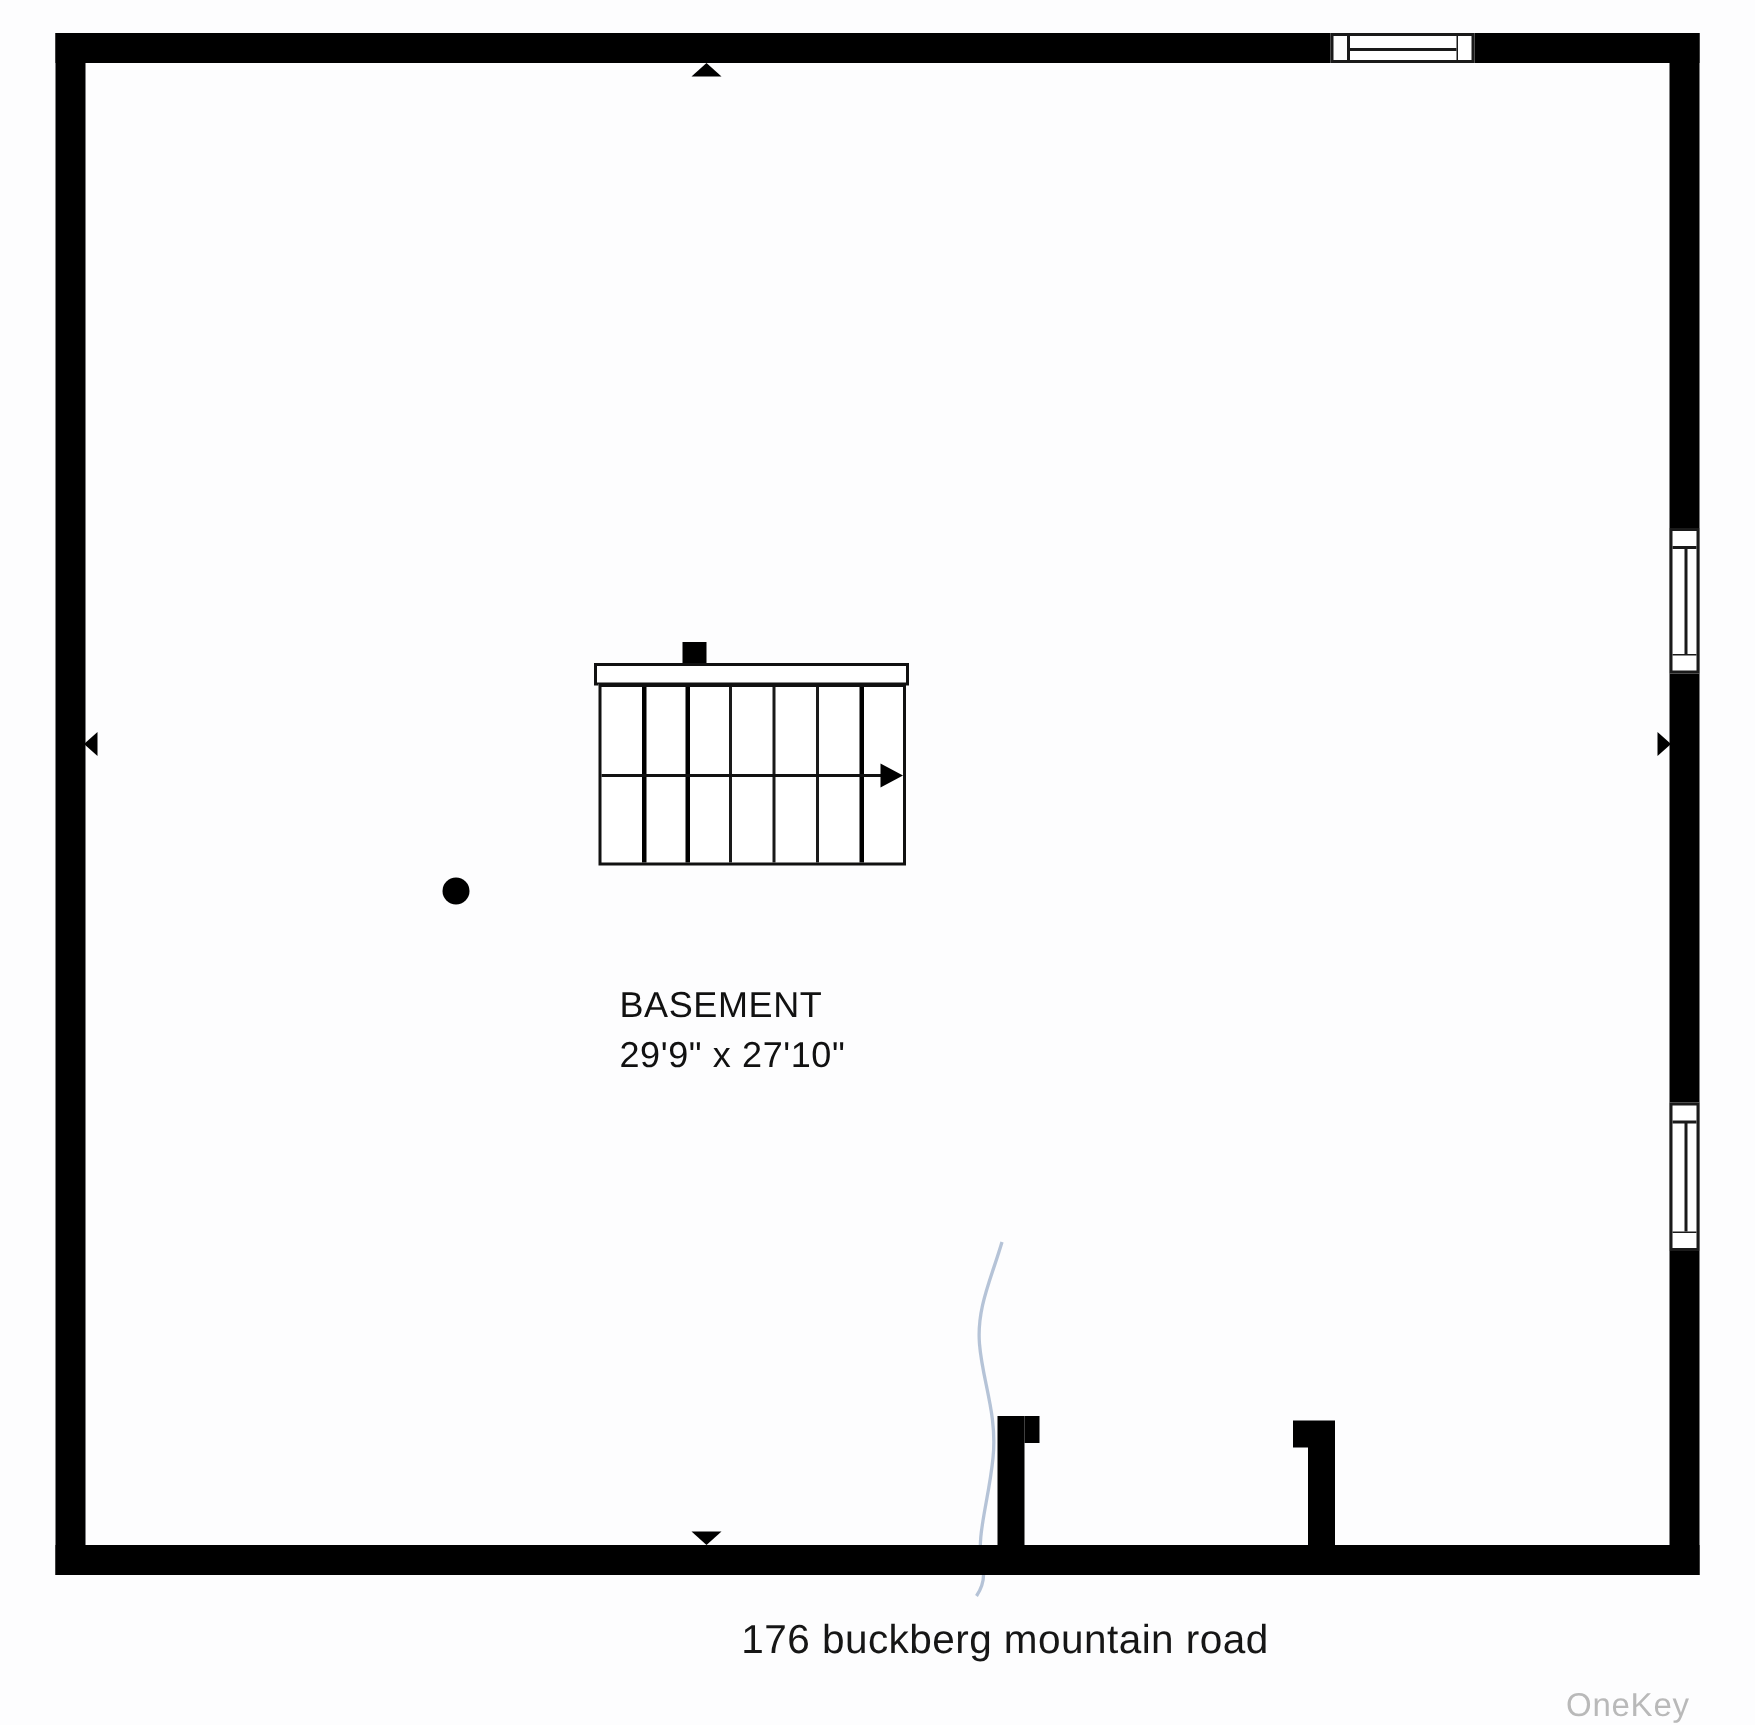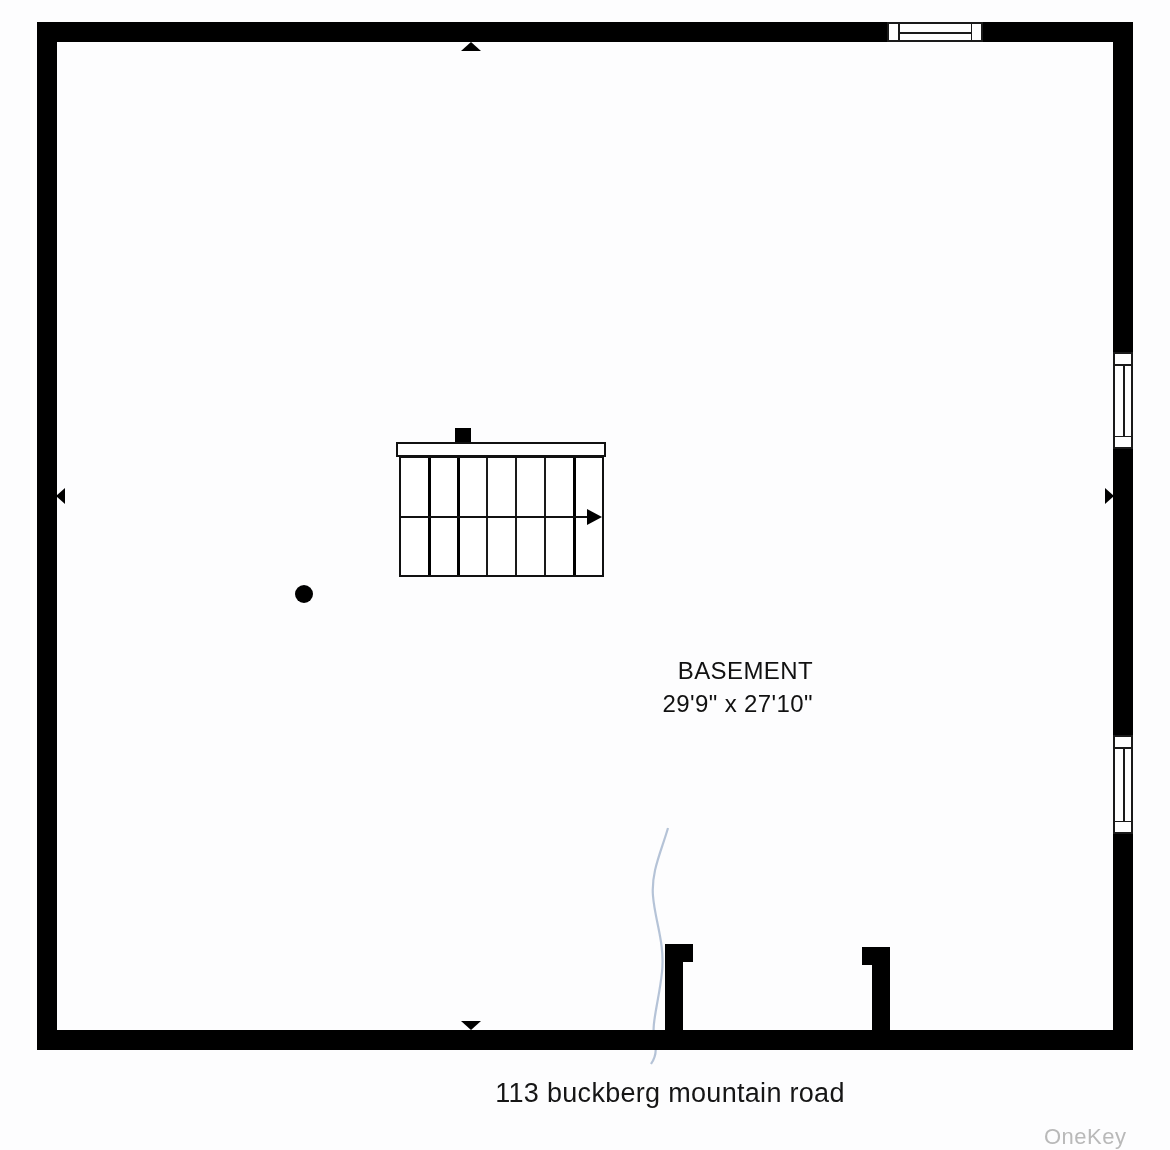--- a/index.html
+++ b/index.html
@@ -30,21 +30,21 @@
   .tri-up{border-left:10px solid transparent;border-right:10px solid transparent;border-bottom:9px solid #000;}
   .tri-down{border-left:10px solid transparent;border-right:10px solid transparent;border-top:9px solid #000;}
   .tri-left{border-top:8px solid transparent;border-bottom:8px solid transparent;border-right:9px solid #000;}
   .tri-right{border-top:8px solid transparent;border-bottom:8px solid transparent;border-left:9px solid #000;}
 
   .column-dot{position:absolute;left:295px;top:585px;width:18px;height:18px;background:#000;border-radius:50%;}
   .chimney{position:absolute;left:455px;top:428px;width:16px;height:14px;background:#000;}
 
   .room-label{
     position:absolute;left:413px;top:654px;width:400px;
-    text-align:right;color:#111111;font-size:24px;line-height:33px;letter-spacing:0.4px;
+    text-align:left;color:#111111;font-size:24px;line-height:33px;letter-spacing:0.4px;
   }
   .address{
     position:absolute;left:250px;top:1078px;width:840px;
     text-align:center;color:#161616;font-size:27px;letter-spacing:0.3px;
   }
   .watermark{
     position:absolute;left:1044px;top:1124px;
     color:#b9b9b9;font-size:22px;letter-spacing:0.5px;
   }
   svg.squiggle{position:absolute;left:0;top:0;pointer-events:none;}
@@ -103,17 +103,17 @@
   </div>
   <div class="runarrow"></div>
 
   <div class="column-dot"></div>
 
   <div class="room-label">
     <div>BASEMENT</div>
     <div>29'9" x 27'10"</div>
   </div>
 
-  <div class="address">113 buckberg mountain road</div>
+  <div class="address">176 buckberg mountain road</div>
 
   <div class="watermark">OneKey MLS</div>
 
 </div>
 
 </body></html>

